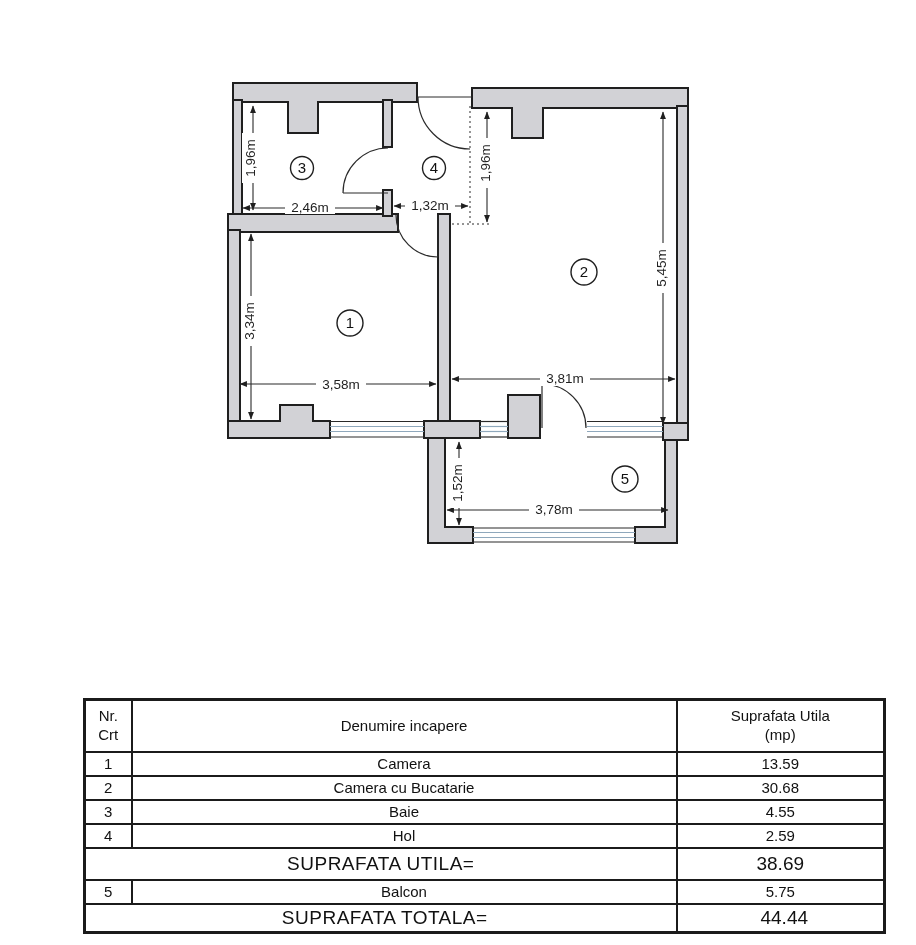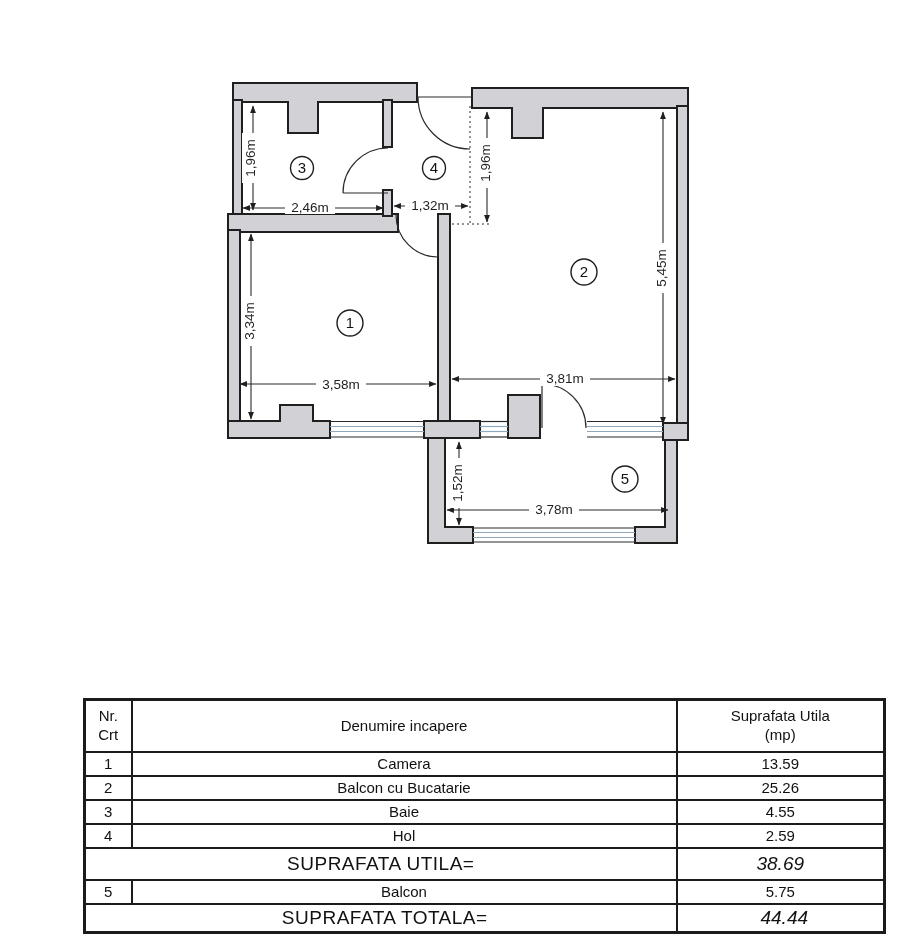--- a/index.html
+++ b/index.html
@@ -14,21 +14,21 @@
   table.area{border-collapse:collapse;table-layout:fixed;width:800px;
              border:3px solid #1b1b1b;}
   table.area td{border:2px solid #1b1b1b;text-align:center;vertical-align:middle;
                 font-size:15px;padding:0;line-height:1.25;color:#111;}
   tr.hdr td{height:50px;}
   tr.datarow td{height:22px;}
   tr.sumrow td{height:30px;font-size:19px;}
   tr.balcrow td{height:22px;}
   tr.totrow td{height:26px;font-size:19px;padding-left:8px;}
   td.sum-label{text-align:right;padding-right:5px;letter-spacing:.5px;}
-  td.sum-value{text-align:left;padding-left:6px;font-size:18px;font-style:italic;}
+  td.sum-value{text-align:left;padding-left:6px;font-size:18px;}
   .hdr-sub{font-size:15px;}
 </style>
 </head>
 <body>
 
 <div id="canvas">
 
   <svg id="plan-svg" width="916" height="690" viewBox="0 0 916 690">
     <defs>
       <marker id="ar" viewBox="0 0 10 10" refX="9" refY="5" markerWidth="8.5" markerHeight="7" orient="auto-start-reverse">
@@ -205,22 +205,22 @@
           </td>
         </tr>
 
         <tr class="datarow">
           <td>1</td>
           <td>Camera</td>
           <td>13.59</td>
         </tr>
         <tr class="datarow">
           <td>2</td>
-          <td>Balcon cu Bucatarie</td>
-          <td>25.26</td>
+          <td>Camera cu Bucatarie</td>
+          <td>30.68</td>
         </tr>
         <tr class="datarow">
           <td>3</td>
           <td>Baie</td>
           <td>4.55</td>
         </tr>
         <tr class="datarow">
           <td>4</td>
           <td>Hol</td>
           <td>2.59</td>

